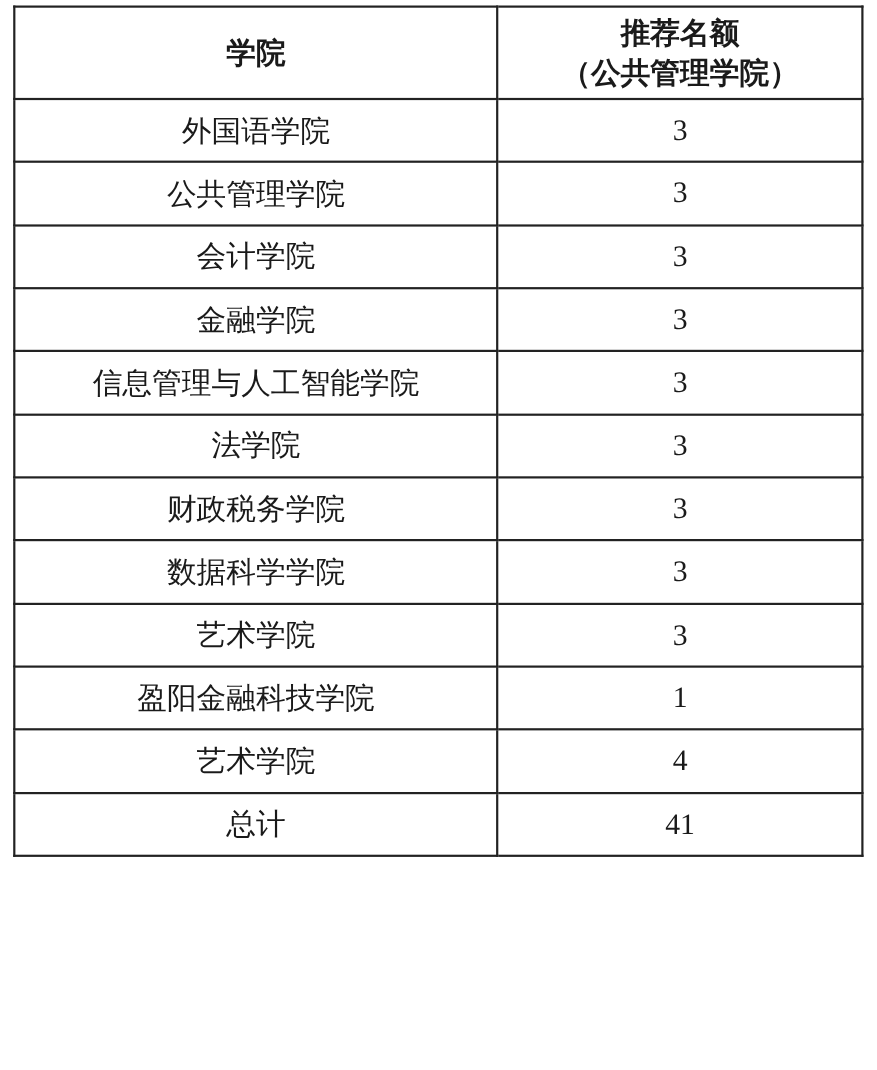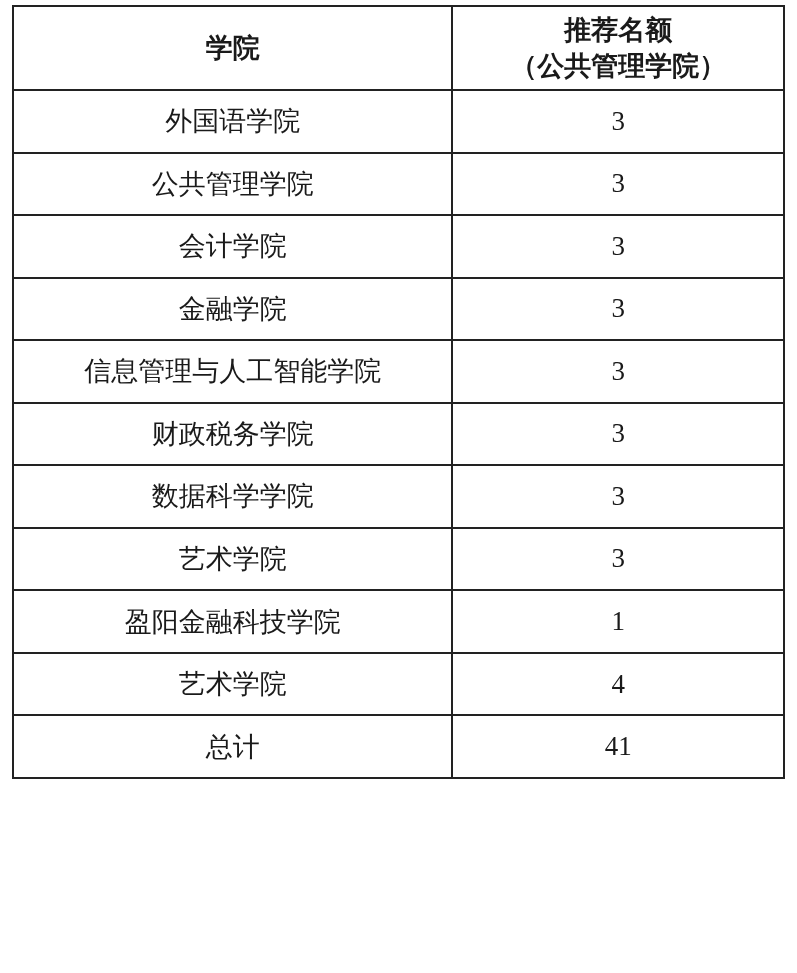--- a/index.html
+++ b/index.html
@@ -89,20 +89,24 @@
       </tr>
       <tr>
         <td class="college-cell">金融学院</td>
         <td class="quota-cell">3</td>
       </tr>
       <tr>
         <td class="college-cell">信息管理与人工智能学院</td>
         <td class="quota-cell">3</td>
       </tr>
       <tr>
+        <td class="college-cell">法学院</td>
+        <td class="quota-cell">3</td>
+      </tr>
+      <tr>
         <td class="college-cell">财政税务学院</td>
         <td class="quota-cell">3</td>
       </tr>
       <tr>
         <td class="college-cell">数据科学学院</td>
         <td class="quota-cell">3</td>
       </tr>
       <tr>
         <td class="college-cell">艺术学院</td>
         <td class="quota-cell">3</td>

